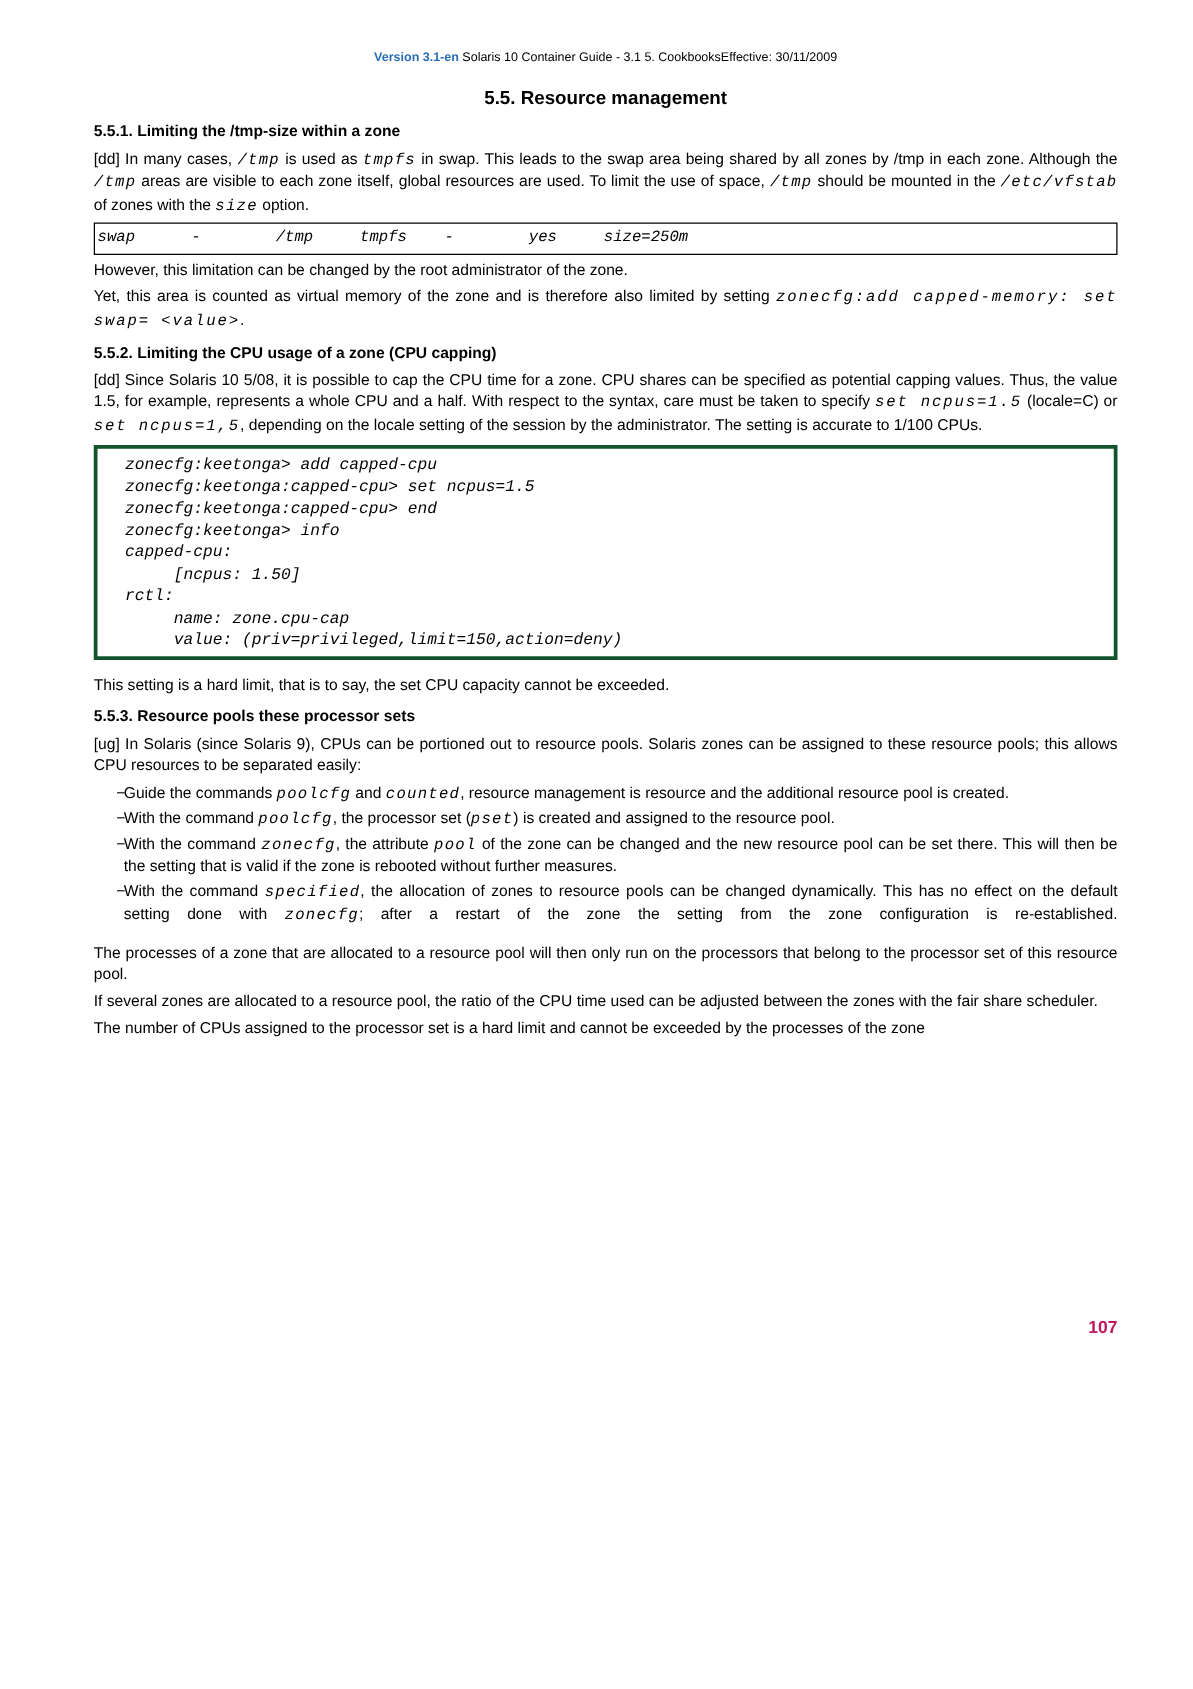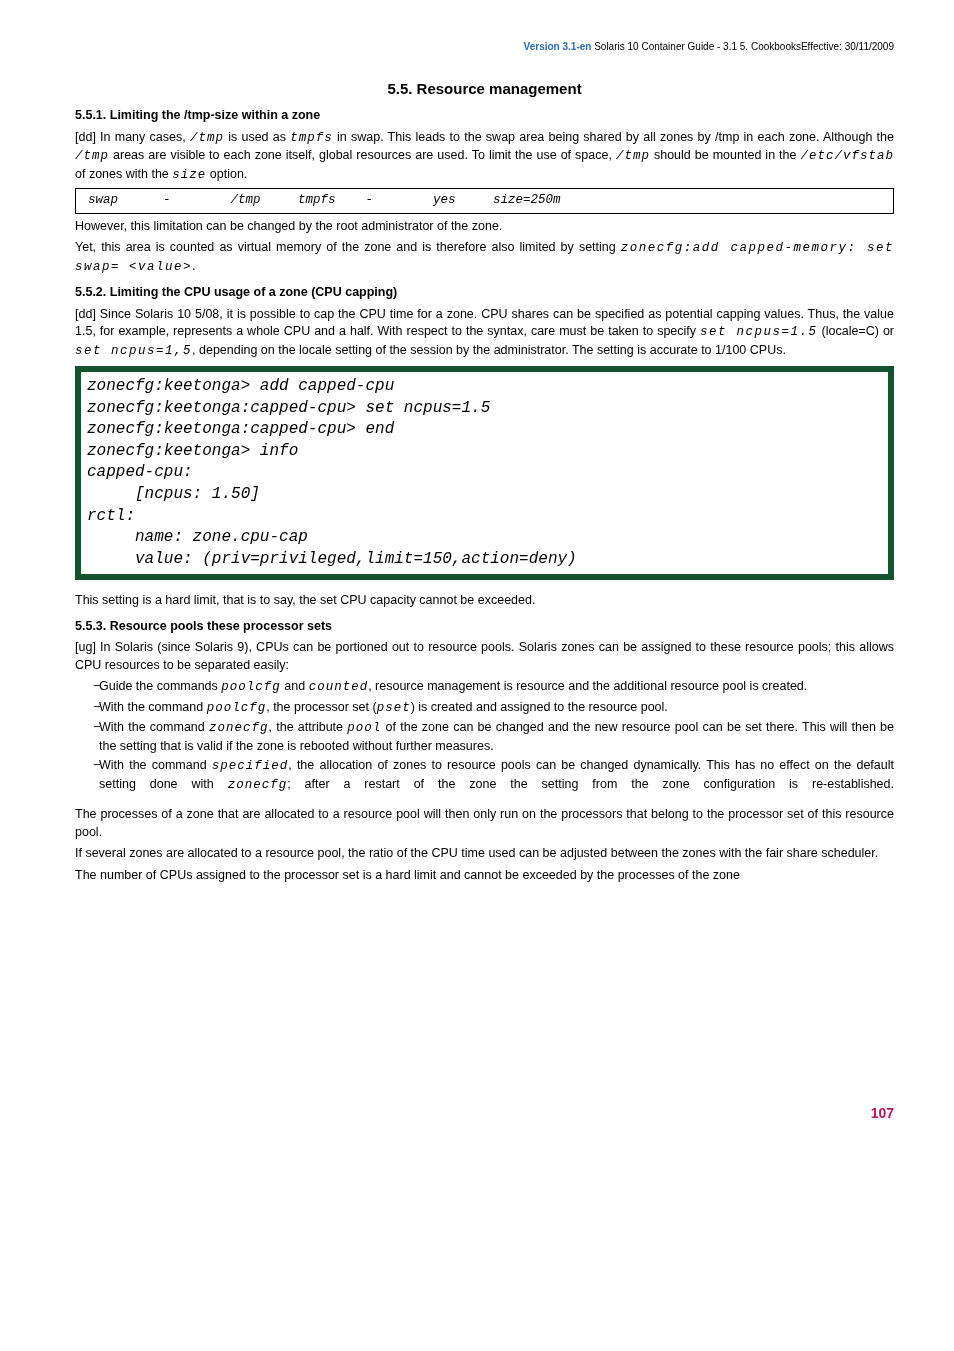--- a/index.html
+++ b/index.html
@@ -8,57 +8,57 @@
     font-size: 12.5px;
     line-height: 1.4;
     color: #000;
     background: #fff;
     margin: 0;
     padding: 40px 60px 30px 75px;
     width: 954px;
   }
   .header-line {
     display: flex;
-    justify-content: flex-end;
+    justify-content: center;
     font-size: 10px;
-    margin-bottom: 24px;
+    margin-bottom: 14px;
   }
   .header-left { color: #2b6db4; font-weight: bold; }
   .header-right { color: #000; }
   h2 {
     font-size: 15px;
     font-weight: bold;
     margin: 8px 0 6px 0;
     text-align: center;
   }
   h3 {
     font-size: 12.5px;
     font-weight: bold;
     margin: 8px 0 4px 0;
   }
   p { margin: 0 0 4px 0; text-align: justify; }
   .mono { font-family: "Courier New", Courier, monospace; font-style: italic; letter-spacing: 1px; }
   .mono-tight { font-family: "Courier New", Courier, monospace; font-style: italic; }
   .codebox {
     border: 1px solid #000;
-    padding: 3px 12px;
+    padding: 3px 2px;
     font-family: "Courier New", Courier, monospace;
     font-style: italic;
     white-space: pre;
     margin: 4px 0;
     font-size: 12.5px;
   }
   .codeblock {
-    border: 6px solid #14532d;
-    padding: 4px 6px;
+    border: 3px solid #14532d;
+    padding: 4px 22px;
     font-family: "Courier New", Courier, monospace;
     font-style: italic;
     white-space: pre;
     margin: 6px 0 12px 0;
-    font-size: 16px;
+    font-size: 13px;
     line-height: 1.35;
   }
   .item { display: flex; margin: 2px 0; }
   .item .dash { width: 24px; flex-shrink: 0; padding-left: 18px; }
   .item .txt { flex: 1; text-align: justify; }
   .pagenum {
     text-align: right;
     color: #be185d;
     font-weight: bold;
     font-size: 14px;

